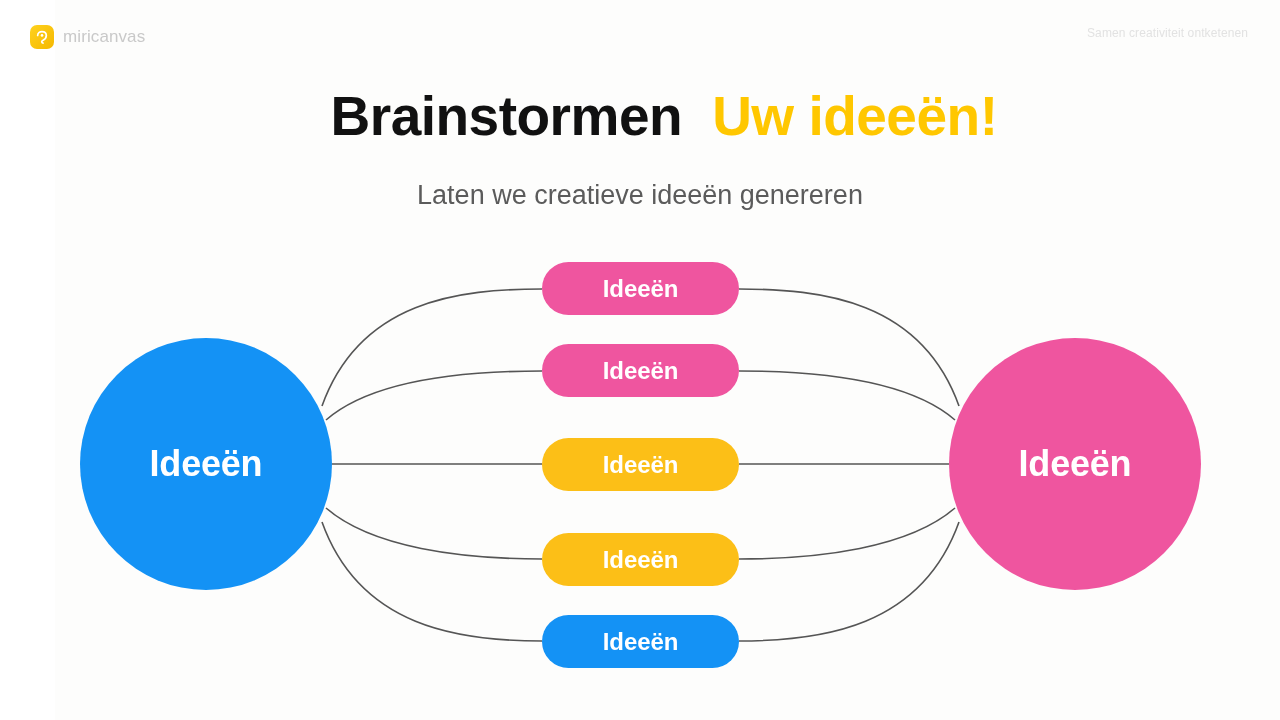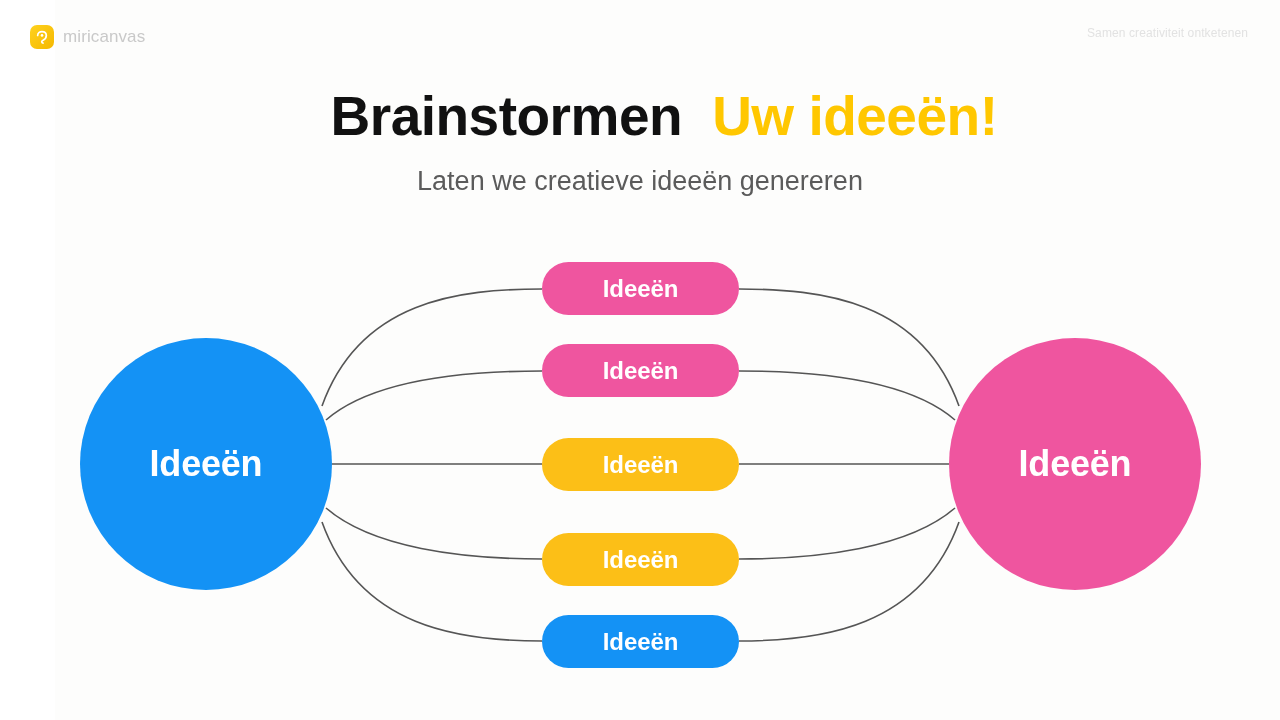--- a/index.html
+++ b/index.html
@@ -76,21 +76,21 @@
     letter-spacing: -0.5px;
     white-space: nowrap;
     padding-left: 24px;
   }
   .title .part-a { color: #111111; }
   .title .part-b { color: #FFC700; margin-left: 30px; }
 
   .subtitle {
     position: absolute;
     left: 0;
-    top: 166px;
+    top: 180px;
     width: 1280px;
     text-align: center;
     font-size: 27px;
     color: #5b5b5b;
     font-weight: normal;
   }
 
   
   .diagram {
     position: absolute;

